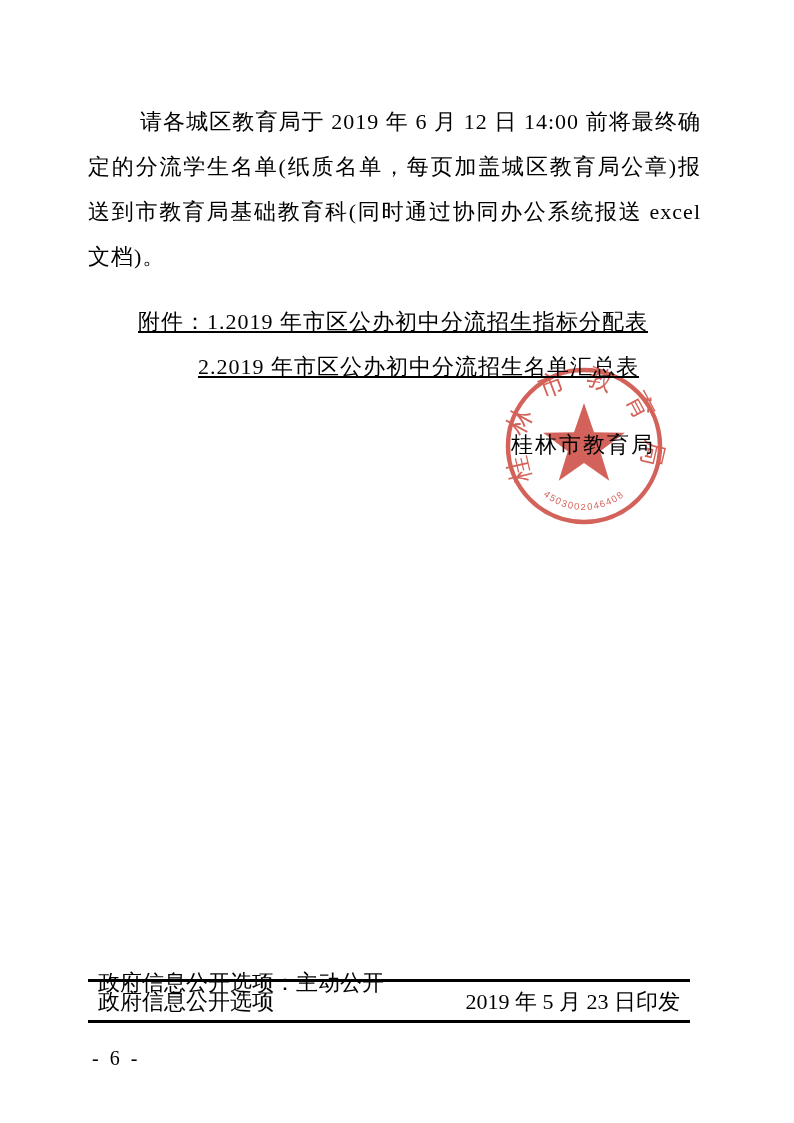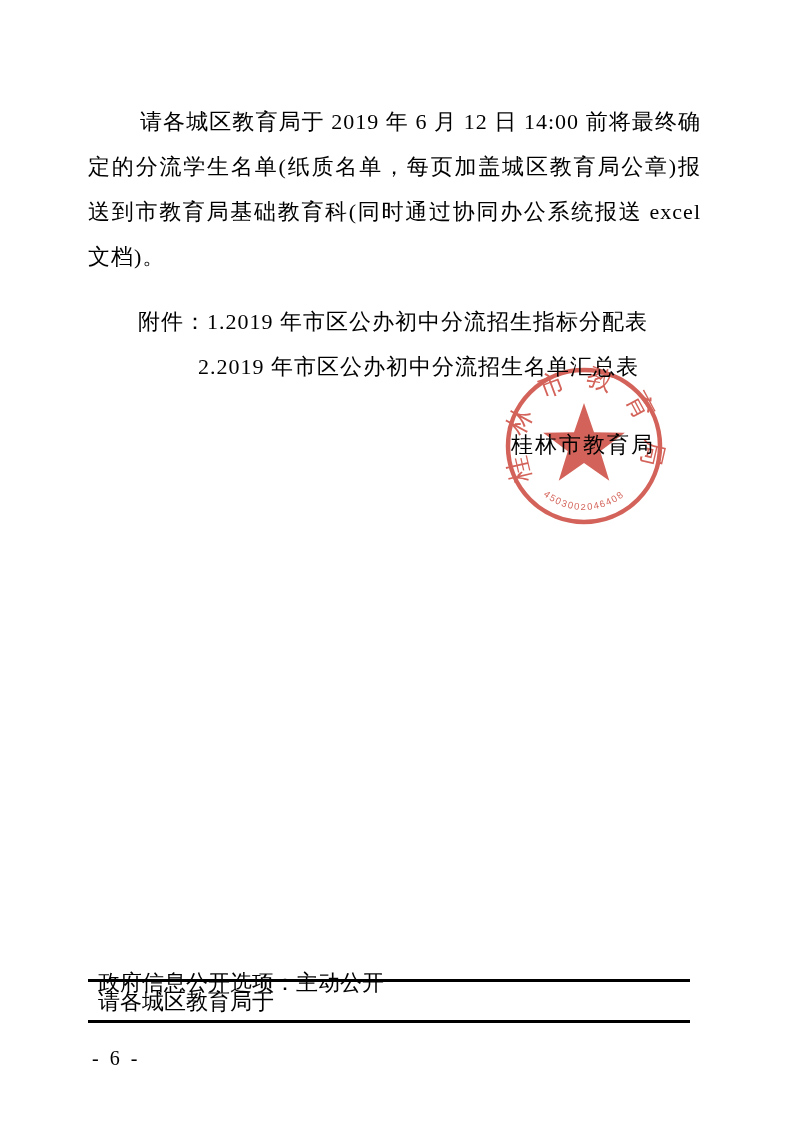--- a/index.html
+++ b/index.html
@@ -20,21 +20,21 @@
     width: 613px;
   }
   .para {
     margin: 0;
     font-size: 22px;
     line-height: 45px;
     text-align: justify;
     text-indent: 52px;
     letter-spacing: 1px;
   }
-  .attachments { margin-top: 20px; }
+  .attachments { margin-top: 20px; text-decoration: underline; }
   .attach-line1 {
     margin: 0;
     font-size: 22px;
     line-height: 45px;
     text-indent: 50px;
     letter-spacing: 1px;
     white-space: nowrap;
   }
   .attach-line2 {
     margin: 0;
@@ -144,20 +144,21 @@
     <text class="seal-code-text">
       <textPath href="#sealArcBottom" startOffset="50%" text-anchor="middle">4503002046408</textPath>
     </text>
   </svg>
 
   <div class="pub-option">政府信息公开选项：主动公开</div>
 
   <div class="rule rule1"></div>
 
   <div class="issuer-row">
-    <span>请各城区教育局于</span>
+    <span>政府信息公开选项</span>
+    <span>2019 年 5 月 23 日印发</span>
   </div>
 
   <div class="rule rule2"></div>
 
   <div class="page-number">- 6 -</div>
 
 </div>
 
 </body></html>

